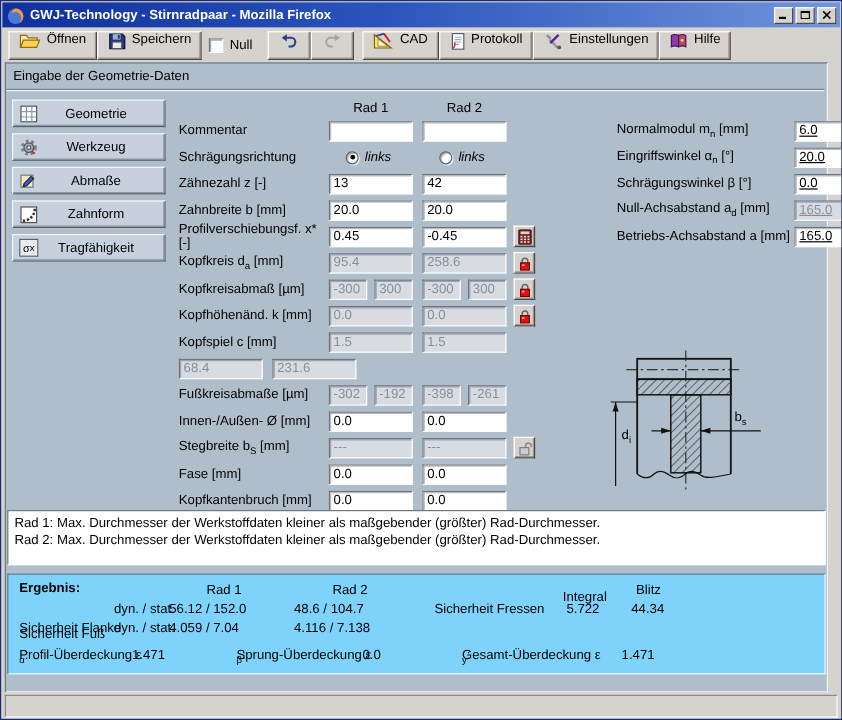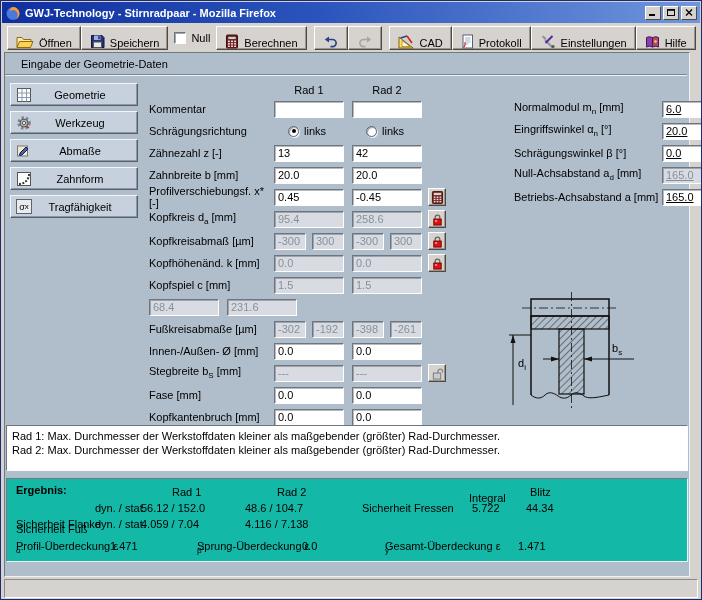--- a/index.html
+++ b/index.html
@@ -15,33 +15,33 @@
               display:flex; align-items:center; padding:0 3px; }
   .title-ico { width:16px; height:16px; margin-right:4px; flex:0 0 auto; }
   .title-text { color:#fff; font-weight:bold; flex:1; white-space:nowrap; overflow:hidden; }
   .winbtn { width:16px; height:14px; background:#d6d3ce; border:1px solid;
             border-color:#ffffff #4e4a43 #4e4a43 #ffffff; display:flex;
             align-items:center; justify-content:center; margin-left:2px; padding:0; }
 
   
   .toolbar { position:absolute; left:1px; top:22px; right:1px; height:29px; background:#d6d3ce;
              display:flex; align-items:center; padding:0 5px; }
-  .tbtn { height:24px; display:inline-flex; align-items:flex-end; gap:5px; padding:0 8px;
+  .tbtn { height:24px; display:inline-flex; align-items:flex-start; gap:5px; padding:0 8px;
           background:#d6d3ce; border:1px solid; border-color:#ffffff #4e4a43 #4e4a43 #ffffff;
           box-shadow:inset -1px -1px 0 #9a968e; font-size:11px; font-family:inherit; }
   .tbtn svg { flex:0 0 auto; }
   .tgap { width:7px; flex:0 0 auto; }
   .cbwrap { display:inline-flex; align-items:center; gap:5px; margin:0 6px; }
   .cb { width:12px; height:12px; background:#fff; border:1px solid; 
         border-color:#6d7680 #fbfdfe #fbfdfe #6d7680; box-shadow:inset 1px 1px 0 rgba(50,60,70,.45); }
 
   
   .app { position:absolute; left:3px; top:51px; width:686px; height:525px; background:#b0bdca;
          border:1px solid; border-color:#6e7984 #eef2f6 #eef2f6 #6e7984; }
-  .apptitle { position:absolute; left:16px; top:5px; }
+  .apptitle { position:absolute; left:6px; top:5px; }
   .groove { position:absolute; left:0; top:21px; width:682px; height:2px;
             border-top:1px solid #7b8692; border-bottom:1px solid #edf1f6; }
 
   
   .sidebar { position:absolute; left:5px; top:30px; }
   .sbtn { width:128px; height:23px; margin-bottom:5px; background:#c6d1dd; display:flex;
           align-items:center; border:1px solid; border-color:#f2f6fa #55606c #55606c #f2f6fa;
           box-shadow:inset -1px -1px 0 #8b97a4; font-size:11px; font-family:inherit; padding:0; }
   .sbtn .ico { width:18px; height:18px; margin-left:4px; display:flex; align-items:center; justify-content:center; }
   .sbtn .lbl { flex:1; text-align:center; padding-right:10px; }
@@ -61,40 +61,40 @@
   .pair .fi { width:32px; }
   .mb { width:18px; height:18px; margin-left:6px; background:#d6d3ce; border:1px solid;
         border-color:#ffffff #4e4a43 #4e4a43 #ffffff; box-shadow:inset -1px -1px 0 #9a968e;
         display:flex; align-items:center; justify-content:center; padding:0; }
   .radio { width:11px; height:11px; border-radius:50%; background:#fff; position:relative;
            border:1px solid #5a636d; box-shadow:inset 1px 1px 1px rgba(60,70,80,.5), 1px 1px 0 #e9eef3;
            margin-left:14px; flex:0 0 auto; }
   .radio.checked::after { content:""; position:absolute; left:2.5px; top:2.5px; width:4px; height:4px;
            border-radius:50%; background:#000; }
   .rlabel { margin-left:5px; width:50px; }
-  .rcell { width:70px; display:flex; align-items:center; }
+  .rcell { width:70px; display:flex; align-items:center;font-style:italic; }
 
   .form-center { position:absolute; left:144px; top:31px; }
   .fhead { display:flex; height:14px; }
   .fhead .sp { width:125px; }
   .fhead .ch { width:70px; text-align:center; }
 
   .form-right { position:absolute; left:461px; top:45px;margin-left:48px; }
   .form-right .fl { width:148px; }
   .form-right .fi { width:48px;text-decoration:underline; }
   .spacer22 { height:22px; }
 
   
   .diagram { position:absolute; left:491px; top:236px; width:200px; height:132px; }
   .dlab { position:absolute; font-size:11px; }
 
   
   .msgbox { position:absolute; left:1px; top:372px; width:682px; height:46px; background:#fff;
             border:1px solid; border-color:#6d7680 #fbfdfe #fbfdfe #6d7680; padding:3px 5px; line-height:14px; }
-  .results { position:absolute; left:1px; top:425px; width:682px; height:84px; background:#14b8a6;
+  .results { position:absolute; left:1px; top:425px; width:682px; height:84px; background:#7dd3fc;
              border:1px solid; border-color:#6e7984 #f2f6fa #f2f6fa #6e7984; }
   .results span { position:absolute; white-space:nowrap; }
   .rbold { font-weight:bold; }
 
   
   .statusbar { position:absolute; left:3px; top:578px; width:694px; height:19px; background:#d6d3ce;
                border:1px solid; border-color:#8a8a84 #ffffff #ffffff #8a8a84; }
 </style>
 </head>
 <body>
@@ -139,38 +139,20 @@
         <rect x="4" y="1.5" width="6.5" height="4.5" fill="#9fb0d8"></rect>
         <rect x="8.2" y="2.2" width="1.6" height="3" fill="#26337f"></rect>
         <rect x="3.5" y="8" width="8" height="5.5" fill="#e8e8e8" stroke="#555"></rect>
       </svg>
       <span>Speichern</span>
     </button>
     <span class="cbwrap">
       <span class="cb"></span>
       <span>Null</span>
     </span>
-    <button class="tbtn">
-      <svg width="14" height="15" viewBox="0 0 14 15">
-        <rect x="1.5" y="1" width="11" height="13" rx="1" fill="#7d2424" stroke="#3c0f0f"></rect>
-        <rect x="3" y="2.6" width="8" height="2.6" fill="#cfd8cf" stroke="#3c0f0f" stroke-width="0.5"></rect>
-        <g fill="#e8e8e8">
-          <rect x="3" y="6.6" width="1.8" height="1.5"></rect>
-            <rect x="6.1" y="6.6" width="1.8" height="1.5"></rect>
-            <rect x="9.2" y="6.6" width="1.8" height="1.5"></rect>
-          <rect x="3" y="9.1" width="1.8" height="1.5"></rect>
-            <rect x="6.1" y="9.1" width="1.8" height="1.5"></rect>
-            <rect x="9.2" y="9.1" width="1.8" height="1.5"></rect>
-          <rect x="3" y="11.6" width="1.8" height="1.4"></rect>
-            <rect x="6.1" y="11.6" width="1.8" height="1.4"></rect>
-            <rect x="9.2" y="11.6" width="1.8" height="1.4"></rect>
-        </g>
-      </svg>
-      <span>Berechnen</span>
-    </button>
     <span class="tgap"></span>
     <button class="tbtn" style="width:36px; justify-content:center;">
       <svg width="16" height="14" viewBox="0 0 16 14">
         <path d="M5 4.5H9.5a3.6 3.6 0 0 1 0 7.2H7.5" fill="none" stroke="#2a3f8f" stroke-width="1.7"></path>
         <polygon points="6,1.5 6,7.5 1.8,4.5" fill="#2a3f8f"></polygon>
       </svg>
     </button>
     <button class="tbtn" style="width:36px; justify-content:center;">
       <svg width="16" height="14" viewBox="0 0 16 14">
         <path d="M11 4.5H6.5a3.6 3.6 0 0 0 0 7.2H8.5" fill="none" stroke="#a9a598" stroke-width="1.7"></path>

